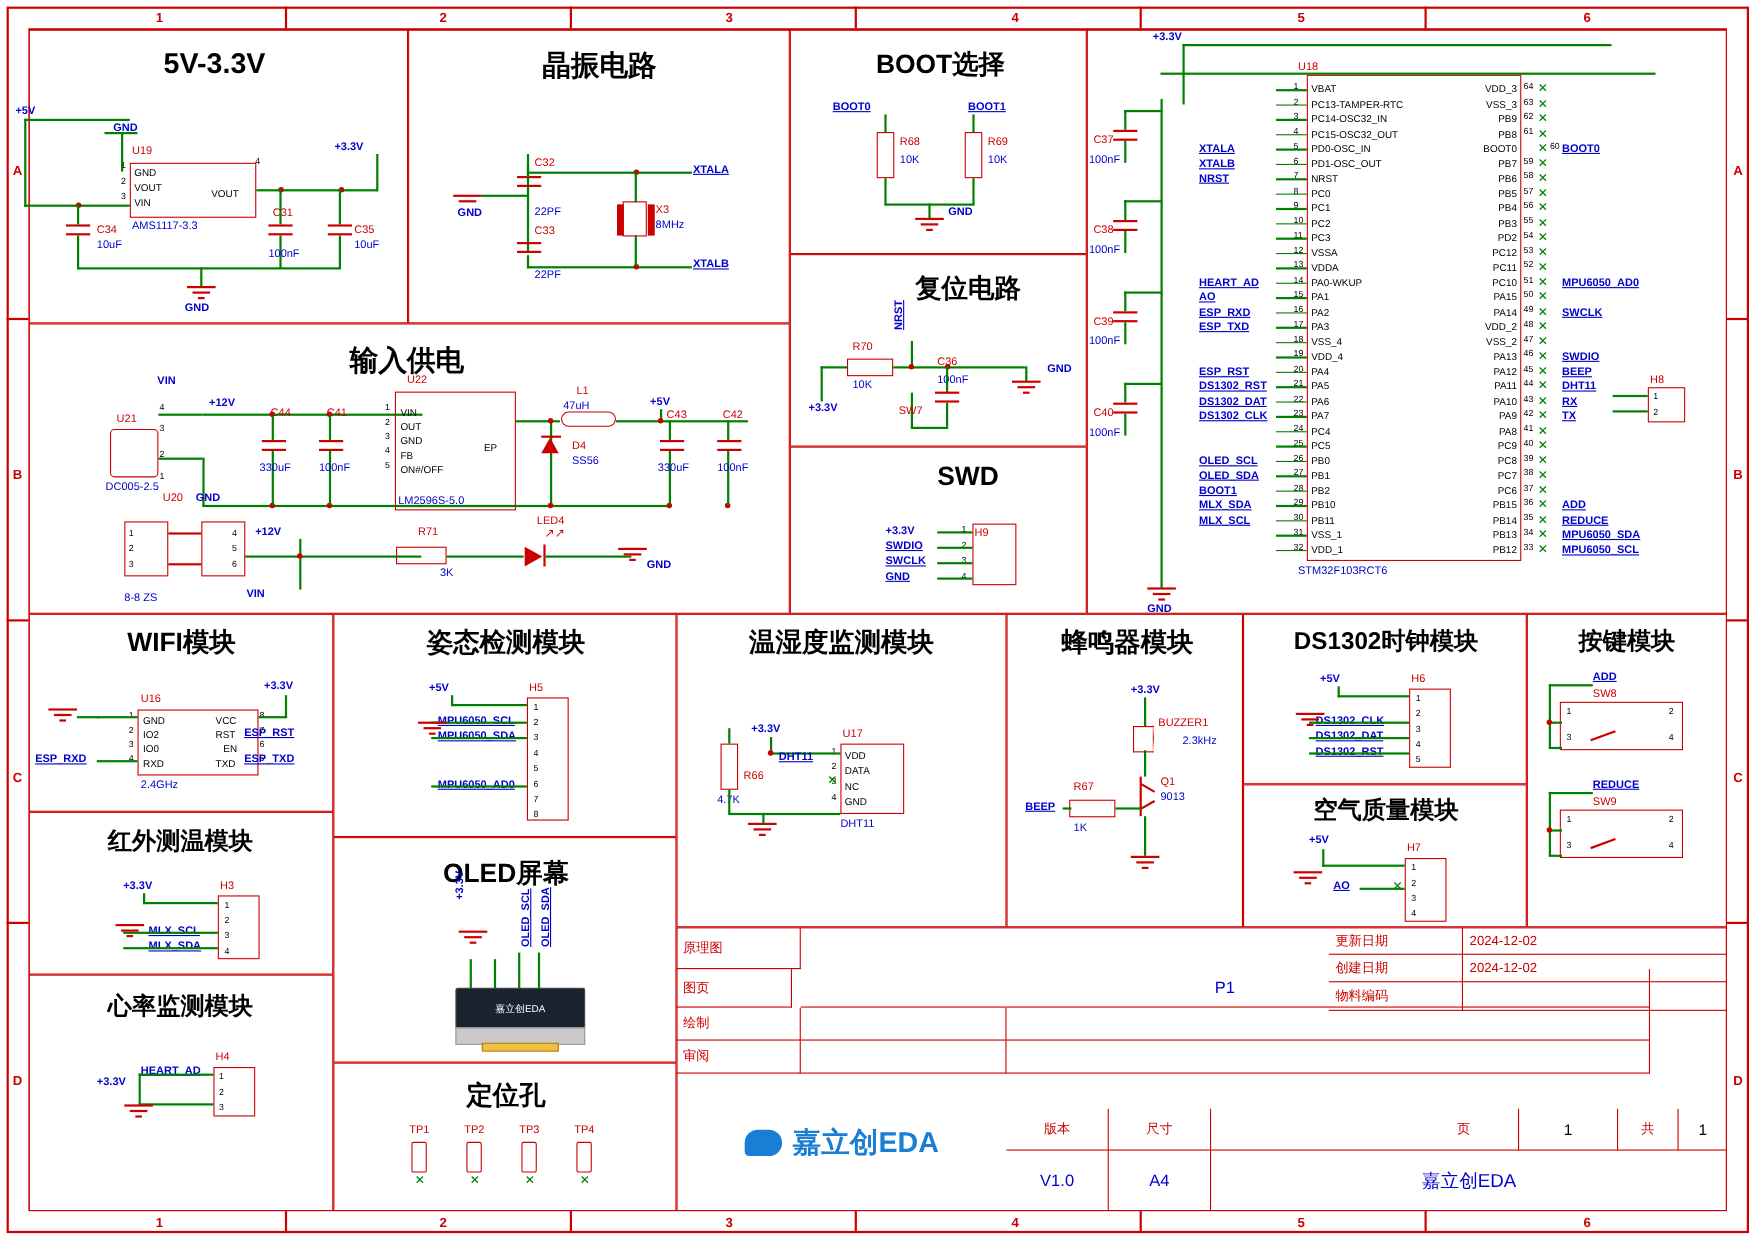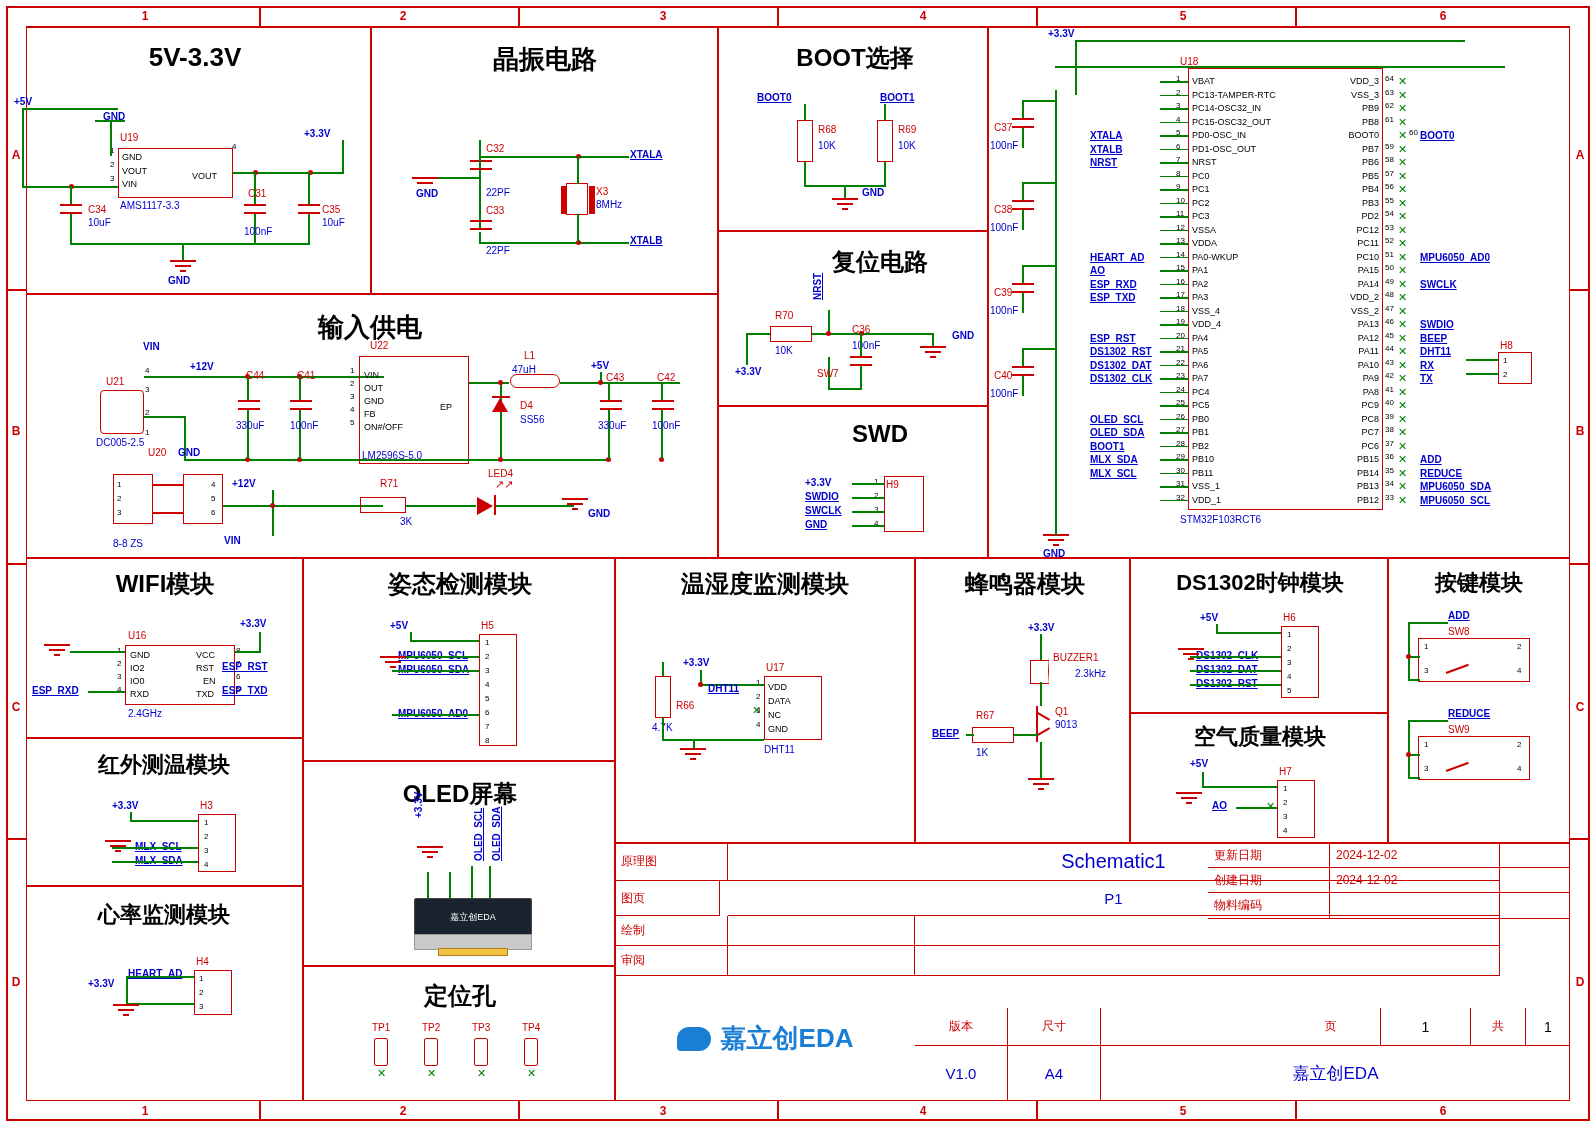--- a/index.html
+++ b/index.html
@@ -867,21 +867,20 @@
   <div class="wire-r" style="left:1446px;top:770px;width:24px;height:2px;transform:rotate(-20deg);transform-origin:left center;"></div>
   <div class="wire" style="left:1408px;top:720px;width:1.5px;height:58px;"></div>
   <div class="wire" style="left:1408px;top:720px;width:40px;height:1.5px;"></div>
   <div class="wire" style="left:1408px;top:754px;width:12px;height:1.5px;"></div>
   <div class="junction" style="left:1406px;top:752px;"></div>
   <div class="wire" style="left:1408px;top:777px;width:12px;height:1.5px;"></div>
 
   <div class="ttl-tbl" style="left:615px;top:843px;width:955px;height:258px;"></div>
 
   <div class="tc" style="left:615px;top:843px;width:113px;height:38px;">原理图</div>
-  <div class="tcb" style="left:728px;top:843px;width:772px;height:38px;font-size:20px;">Schematic1</div>
   <div class="tc" style="left:1500px;top:843px;width:0px;height:38px;border:none;"></div>
 
   <div class="tc" style="left:615px;top:881px;width:105px;height:35px;">图页</div>
   <div class="tcb" style="left:728px;top:881px;width:772px;height:35px;font-size:15px;">P1</div>
 
   <div class="tc" style="left:615px;top:916px;width:113px;height:30px;">绘制</div>
   <div class="tc" style="left:728px;top:916px;width:187px;height:30px;"></div>
   <div class="tc" style="left:915px;top:916px;width:585px;height:30px;"></div>
 
   <div class="tc" style="left:615px;top:946px;width:113px;height:30px;">审阅</div>

